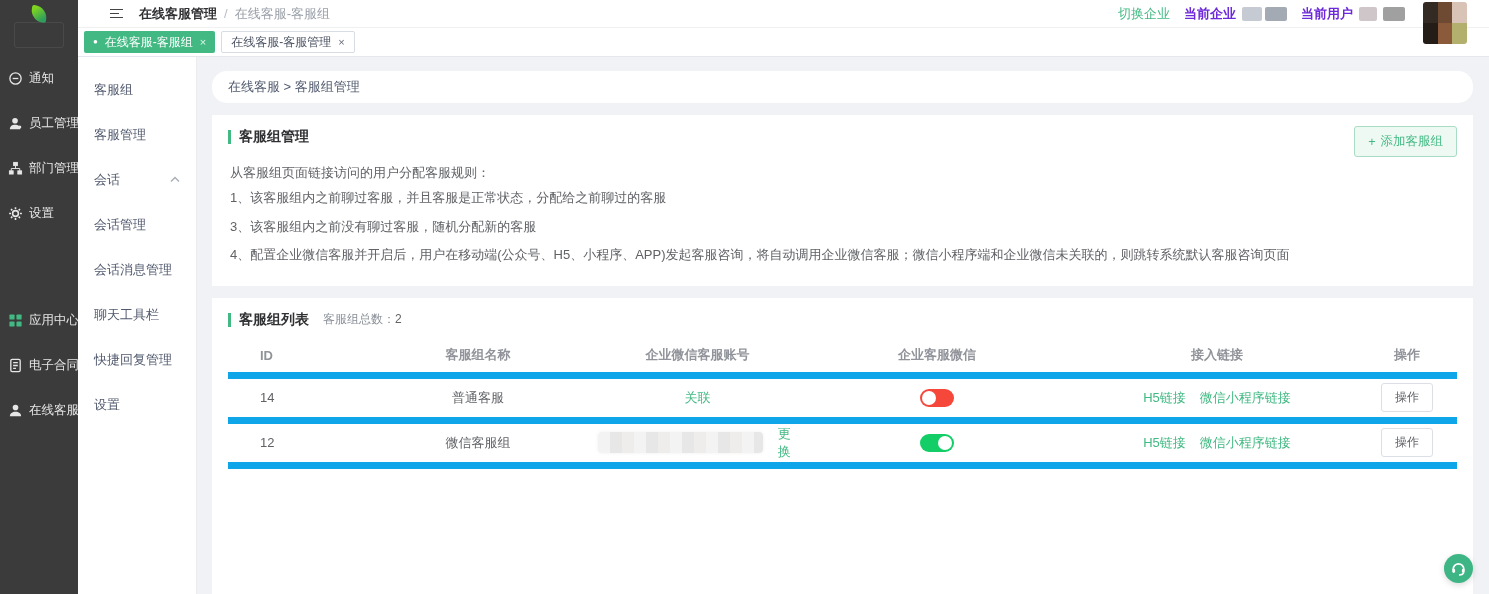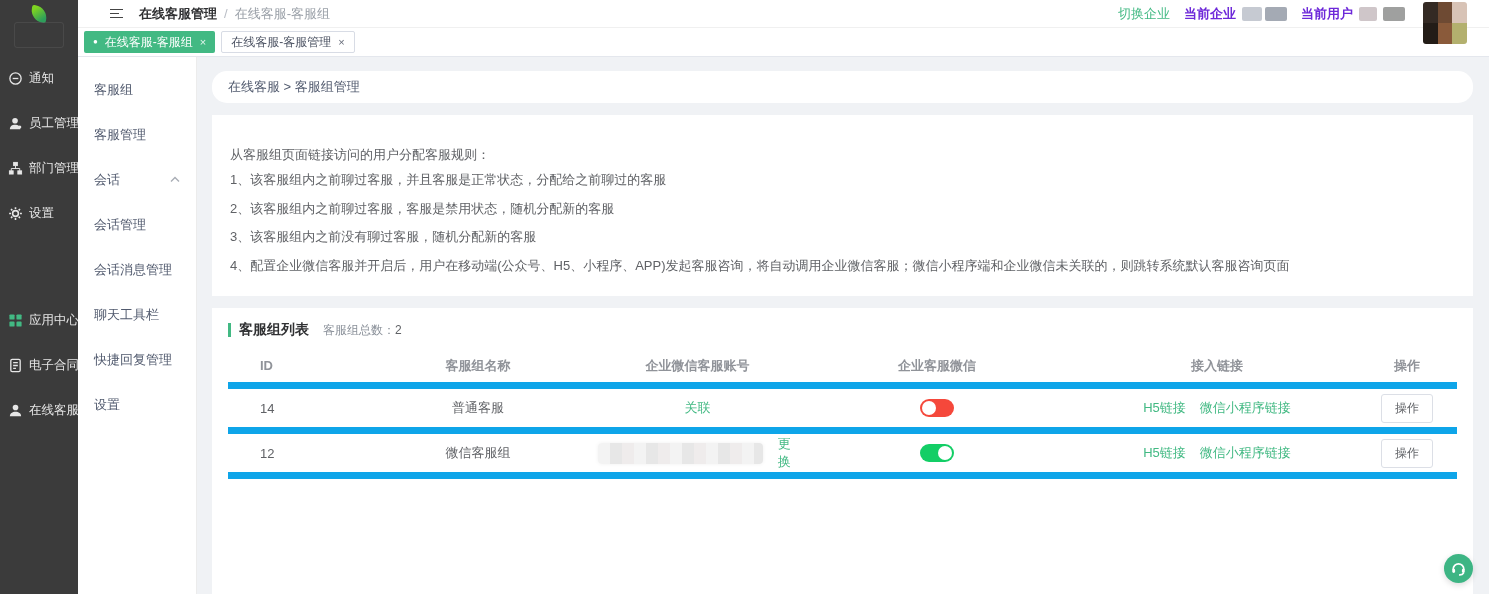--- a/index.html
+++ b/index.html
@@ -229,23 +229,30 @@
           </div>
         <div class="sub-item">
             <span>设置</span>
           </div>
       </nav>
 
       <main class="main">
         <div class="page-bc">在线客服 &gt; 客服组管理</div>
 
         <section class="card">
+          <div class="title-row">
+            <span class="green-bar"></span>
+            <span class="card-title">客服组管理</span>
+            <button class="add-btn">
+              <span>+</span>
+              <span>添加客服组</span>
+            </button>
+          </div>
           <p class="rules-intro">从客服组页面链接访问的用户分配客服规则：</p>
           <p class="rule">1、该客服组内之前聊过客服，并且客服是正常状态，分配给之前聊过的客服</p>
-          <p class="rule">2、该客服组内之前聊过客服，客服是禁用状态，随机分配新的客服</p>
           <p class="rule">3、该客服组内之前没有聊过客服，随机分配新的客服</p>
           <p class="rule">4、配置企业微信客服并开启后，用户在移动端(公众号、H5、小程序、APP)发起客服咨询，将自动调用企业微信客服；微信小程序端和企业微信未关联的，则跳转系统默认客服咨询页面</p>
         </section>
 
         <section class="card grow">
           <div class="title-row">
             <span class="green-bar"></span>
             <span class="card-title">客服组列表</span>
             <span class="total"><span>客服组总数：</span><b>2</b></span>
           </div>

